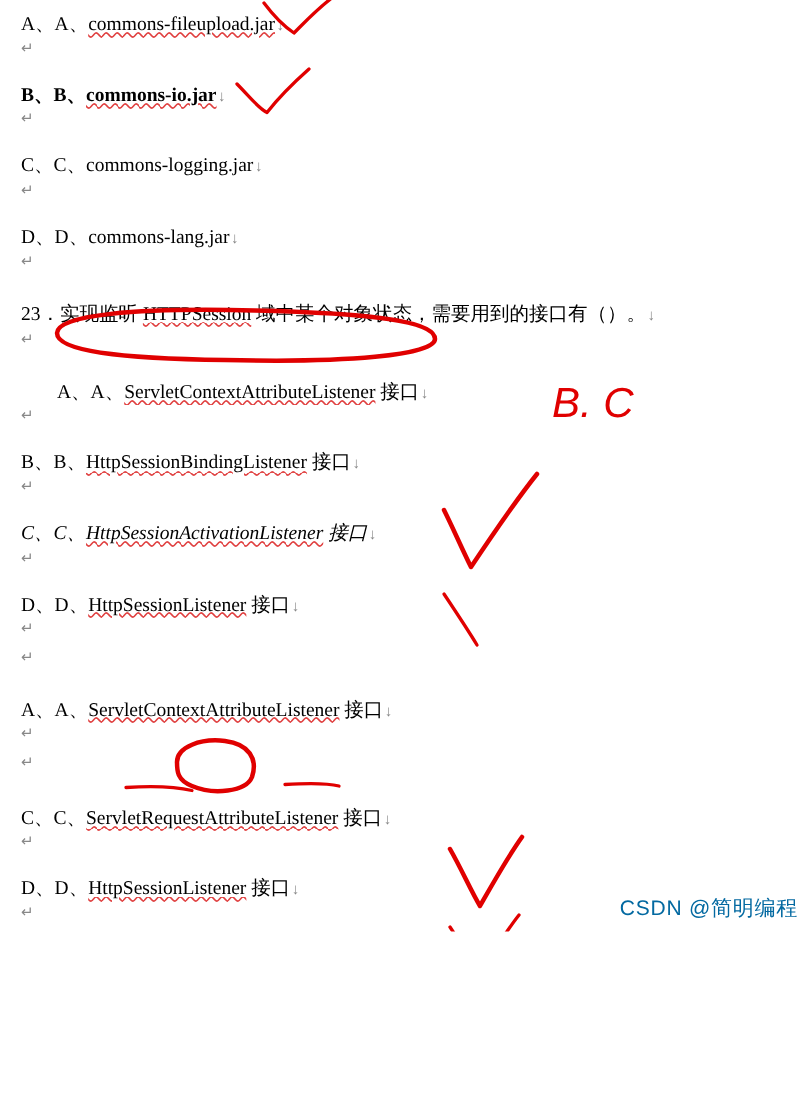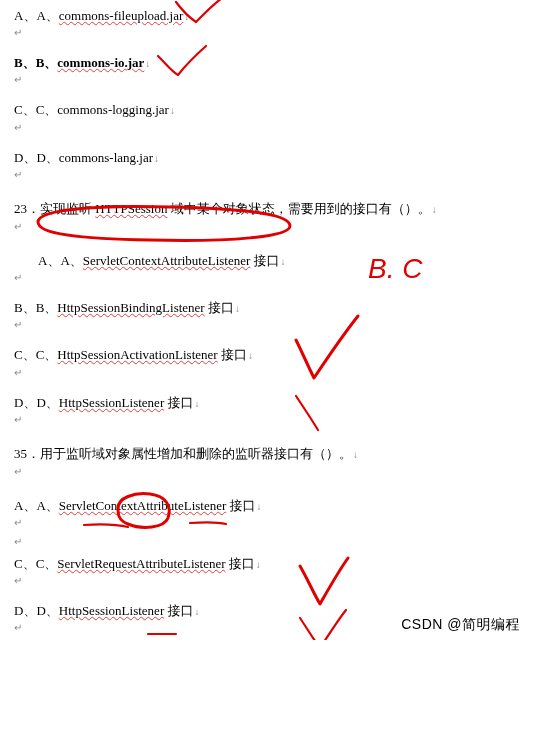--- a/index.html
+++ b/index.html
@@ -41,23 +41,23 @@
     margin-left: 1px;
   }
   .wavy {
     text-decoration-line: underline;
     text-decoration-style: wavy;
     text-decoration-color: #e04040;
     text-decoration-thickness: 1px;
   }
   .watermark {
     position: absolute;
-    right: 18px;
+    right: 6px;
     bottom: 6px;
-    color: #000000;
+    color: #0369a1;
     font-size: 14px;
     font-family: sans-serif;
     letter-spacing: 0.5px;
   }
   svg.annot {
     position: absolute;
     top: 0; left: 0;
     width: 538px;
     height: 737px;
     pointer-events: none;
@@ -117,43 +117,40 @@
   <div class="para option" style="margin-top:18px;margin-left:24px;">
     <span>A、A、</span><span class="wavy">ServletContextAttributeListener</span><span> 接口</span><span class="down-arrow">↓</span>
   </div>
   <span class="ret">↵</span>
 
   <div class="para option" style="margin-top:14px;">
     <span>B、B、</span><span class="wavy">HttpSessionBindingListener</span><span> 接口</span><span class="down-arrow">↓</span>
   </div>
   <span class="ret">↵</span>
 
-  <div class="para option" style="margin-top:14px;">
+  <div class="para option" style="margin-top:14px;font-style:italic;">
     <span>C、C、</span><span class="wavy">HttpSessionActivationListener</span><span> 接口</span><span class="down-arrow">↓</span>
   </div>
   <span class="ret">↵</span>
 
   <div class="para option" style="margin-top:14px;">
     <span>D、D、</span><span class="wavy">HttpSessionListener</span><span> 接口</span><span class="down-arrow">↓</span>
   </div>
   <span class="ret">↵</span>
 
-  <div class="para question" style="margin-top:18px;">
-    <span>35．</span><span>用于监听域对象属性增加和删除的监听器接口有（）。</span><span class="down-arrow">↓</span>
-  </div>
   <span class="ret">↵</span>
 
   <div class="para option" style="margin-top:18px;">
     <span>A、A、</span><span class="wavy">ServletContextAttributeListener</span><span> 接口</span><span class="down-arrow">↓</span>
   </div>
   <span class="ret">↵</span>
 
   <span class="ret">↵</span>
 
-  <div class="para option" style="margin-top:6px;">
+  <div class="para option" style="margin-top:20px;">
     <span>C、C、</span><span class="wavy">ServletRequestAttributeListener</span><span> 接口</span><span class="down-arrow">↓</span>
   </div>
   <span class="ret">↵</span>
 
   <div class="para option" style="margin-top:14px;">
     <span>D、D、</span><span class="wavy">HttpSessionListener</span><span> 接口</span><span class="down-arrow">↓</span>
   </div>
   <span class="ret">↵</span>
 
 </div>

